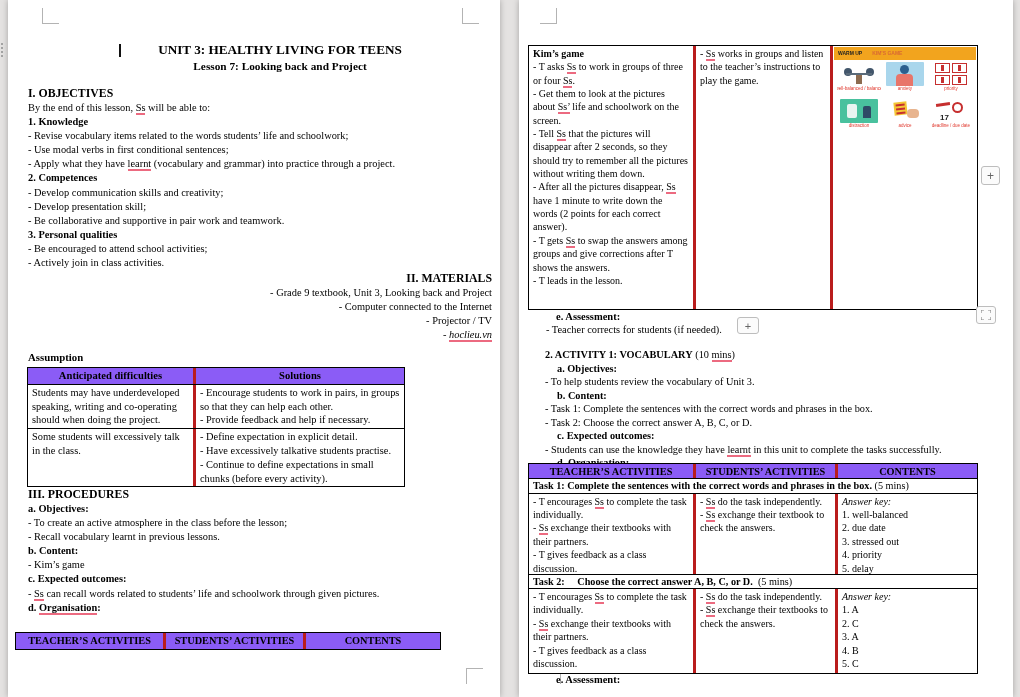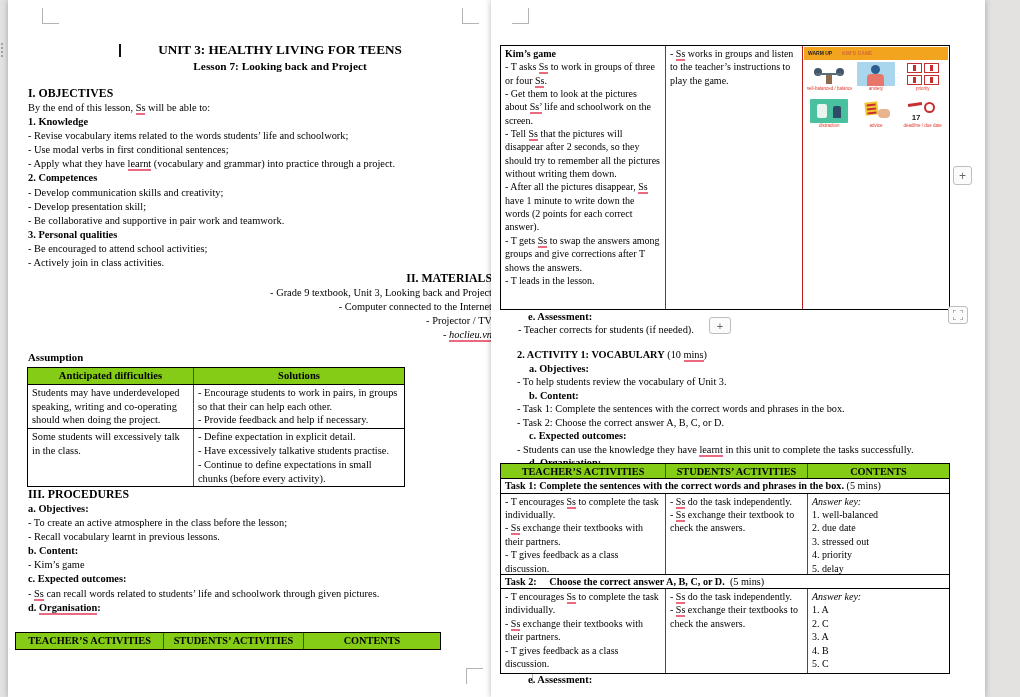--- a/index.html
+++ b/index.html
@@ -4,21 +4,21 @@
 <style>
   html,body{margin:0;padding:0;}
   body{
     width:1020px;height:697px;position:relative;overflow:hidden;
     background:#e4e2e1;
     font-family:"Liberation Serif","DejaVu Serif",serif;
     color:#000;
   }
   .page{position:absolute;top:0;bottom:0;background:#fff;box-shadow:0 0 6px rgba(0,0,0,.28);}
   #page-left{left:8px;width:492px;}
-  #page-right{left:491px;width:494px;}
+  #page-right{left:519px;width:494px;}
 
   
   .mark{position:absolute;width:16px;height:15px;}
   .m-lb{border-left:1px solid #b3b3b3;border-bottom:1px solid #b3b3b3;}
   .m-rb{border-right:1px solid #b3b3b3;border-bottom:1px solid #b3b3b3;}
   .m-lt{border-left:1px solid #b3b3b3;border-top:1px solid #b3b3b3;}
   .m-rt{border-right:1px solid #b3b3b3;border-top:1px solid #b3b3b3;}
 
   
   .dots{position:absolute;left:1px;top:43px;display:flex;flex-direction:column;gap:2px;}
@@ -35,23 +35,23 @@
   .sub{padding-left:0;}
   .ind .sub{padding-left:12px;}
 
   b{font-weight:bold;}
   u.sp{text-decoration:none;border-bottom:2px solid #ec6a80;}
 
   
   .tbl{position:absolute;border:1px solid #000;background:#fff;box-sizing:border-box;}
   .trow{display:flex;border-top:1px solid #000;box-sizing:border-box;}
   .trow:first-child{border-top:none;}
-  .tcell{border-left:1px solid #b91c1c;padding:1px 4px;box-sizing:border-box;overflow:hidden;}
+  .tcell{border-left:3px solid #b91c1c;padding:1px 4px;box-sizing:border-box;overflow:hidden;}
   .tcell:first-child{border-left:none;}
-  .th{background:#84cc16;font-weight:bold;text-align:center;padding:1px 2px;}
+  .th{background:#8b5cf6;font-weight:bold;text-align:center;padding:1px 2px;}
 
   
   #assumption-table{left:19px;top:367px;width:378px;font-size:10.4px;line-height:13.8px;}
   #assumption-table .c1{width:165px;}
   #assumption-table .c2{width:211px;flex:1;}
   #assumption-table .th{font-size:10.6px;}
 
   
   #org-table{left:7px;top:632px;width:426px;font-size:10.3px;line-height:14px;}
   #org-table .c1{width:147px;}
@@ -169,21 +169,21 @@
   </div>
 
   <div class="tbl" id="assumption-table">
     <div class="trow">
       <div class="tcell th c1">Anticipated difficulties</div>
       <div class="tcell th c2">Solutions</div>
     </div>
     <div class="trow">
       <div class="tcell c1">Students may have underdeveloped speaking, writing and co-operating should when doing the project.</div>
       <div class="tcell c2">
-          <div class="line dash">- Encourage students to work in pairs, in groups so that their can help each other.</div>
+          <div class="line dash">- Encourage students to work in pairs, in groups so that they can help each other.</div>
           <div class="line dash">- Provide feedback and help if necessary.</div>
         </div>
     </div>
     <div class="trow">
       <div class="tcell c1">Some students will excessively talk in the class.</div>
       <div class="tcell c2">
           <div class="line dash">- Define expectation in explicit detail.</div>
           <div class="line dash">- Have excessively talkative students practise.</div>
           <div class="line dash">- Continue to define expectations in small chunks (before every activity).</div>
         </div>

